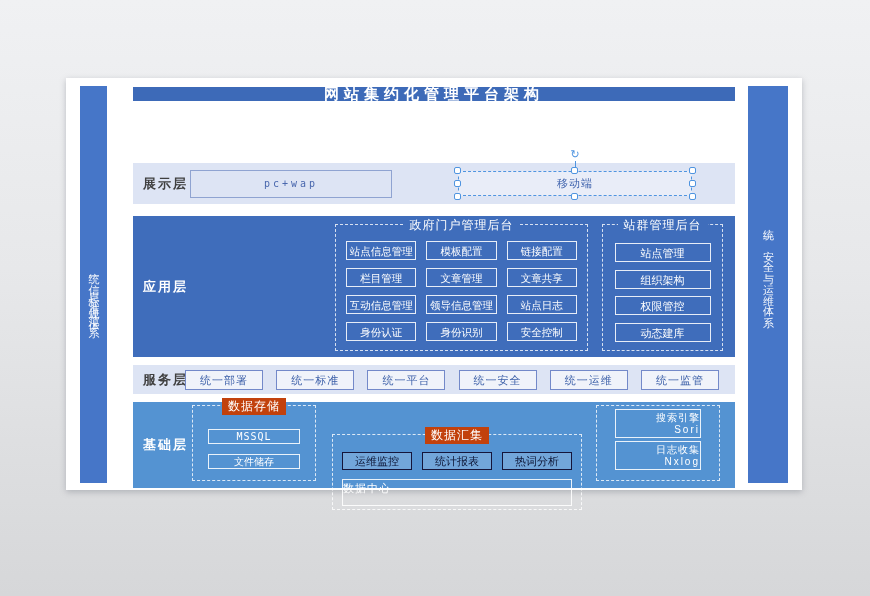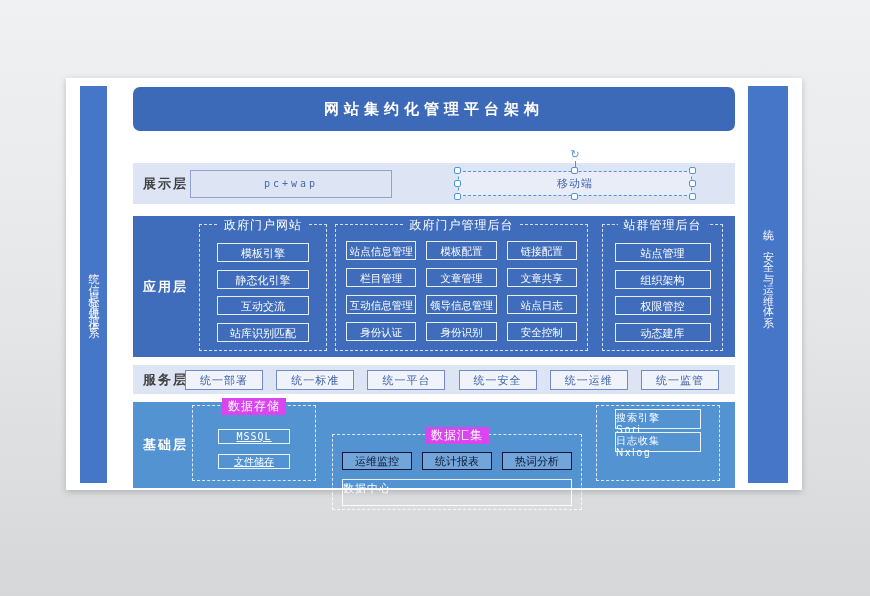--- a/index.html
+++ b/index.html
@@ -24,21 +24,21 @@
   }
   .rt-left{letter-spacing:6px;margin-top:178px;}
   .rt-right{letter-spacing:11px;margin-top:134px;}
   
   .content{position:absolute;left:67px;top:0;width:602px;height:412px;}
   .band{position:absolute;left:0;width:602px;}
   .band-label{position:absolute;left:10px;top:50%;transform:translateY(-50%);font-size:13px;font-weight:bold;letter-spacing:2px;white-space:nowrap;}
   .band-label.light{color:#404040;}
   .band-label.dark{color:#ffffff;}
   
-  .title-bar{top:9px;height:44px;background:#3d6ab8;display:flex;align-items:center;justify-content:center;border-radius:7px;}
+  .title-bar{top:9px;height:14px;background:#3d6ab8;display:flex;align-items:center;justify-content:center;}
   .title-bar span{color:#ffffff;font-size:15px;font-weight:bold;letter-spacing:5px;}
   
   .actors{top:46px;height:28px;background:#5b95d4;display:flex;align-items:center;justify-content:space-evenly;}
   .actor-box{width:114px;height:20px;line-height:19px;border:1px solid rgba(255,255,255,0.9);color:#fff;font-size:11px;text-align:center;letter-spacing:1px;}
   
   .display-band{top:85px;height:41px;background:#dde4f4;}
   .pc-box{
     position:absolute;left:57px;top:7px;width:200px;height:26px;line-height:25px;
     border:1px solid #8fa3d1;color:#4a68ae;text-align:center;
     font-family:"DejaVu Sans Mono",monospace;font-size:10px;letter-spacing:3px;
@@ -80,39 +80,39 @@
   .ggrid .white-box{width:auto;font-size:10.5px;}
   
   .service-band{top:287px;height:29px;background:#dde4f4;}
   .service-items{position:absolute;left:52px;right:16px;top:0;height:100%;display:flex;align-items:center;justify-content:space-between;}
   .service-box{
     width:78px;height:20px;line-height:18px;box-sizing:border-box;border:1px solid #7389c9;
     background:rgba(255,255,255,0.55);color:#3b5fa8;font-size:11px;text-align:center;letter-spacing:1px;
   }
   
   .foundation-band{top:324px;height:86px;background:#5493d2;}
-  .foundation-band .group-title{background:#d946ef;}
+  .foundation-band .group-title{background:#c2410c;}
   .fg1{left:59px;top:3px;width:124px;height:76px;}
   .fg2{left:199px;top:3px;width:250px;height:76px;margin-top:29px;}
   .fg3{left:463px;top:3px;width:124px;height:76px;}
   .fg1 .gitems{padding-top:12px;}
-  .fg1 .white-box{width:72px;height:15px;line-height:14px;font-size:10px;text-decoration:underline;}
+  .fg1 .white-box{width:92px;height:15px;line-height:14px;font-size:10px;}
   .mono{font-family:"DejaVu Sans Mono",monospace;letter-spacing:1px;}
   .monitor-row{display:flex;gap:10px;padding:17px 9px 0;}
   .dark-box{
     flex:1;height:18px;line-height:16px;box-sizing:border-box;border:1.5px solid #15153a;
     background:rgba(255,255,255,0.18);color:#0d1636;font-size:11px;text-align:center;white-space:nowrap;overflow:hidden;
   }
   .center-box{
     margin:9px 9px 0;height:27px;line-height:16px;box-sizing:border-box;
     border:1px solid rgba(255,255,255,0.88);color:#fff;font-size:11px;text-align:left;letter-spacing:1px;
   }
   .tool-box{
-    margin:3px 18px 0;height:20px;box-sizing:border-box;border:1px solid rgba(255,255,255,0.88);
-    color:#fff;text-align:left;padding-top:1px;
+    margin:3px 18px 0;height:29px;box-sizing:border-box;border:1px solid rgba(255,255,255,0.88);
+    color:#fff;text-align:right;padding-top:1px;
   }
   .tool-box .l1{display:block;font-size:10px;line-height:13px;letter-spacing:1px;}
   .tool-box .l2{display:block;font-size:10px;line-height:12px;font-family:Liberation Sans, sans-serif;letter-spacing:2px;}
 </style>
 </head>
 <body>
 
 <div class="stage">
   <div class="panel">
 
@@ -144,29 +144,20 @@
           <span class="handle h-mr"></span>
           <span class="handle h-bl"></span>
           <span class="handle h-bm"></span>
           <span class="handle h-br"></span>
         </div>
       </div>
 
       <div class="band app-band">
         <span class="band-label dark">应用层</span>
 
-        <div class="group g1">
-          <span class="group-title">政府门户网站</span>
-          <div class="gitems">
-            <div class="white-box">模板引擎</div>
-            <div class="white-box">静态化引擎</div>
-            <div class="white-box">互动交流</div>
-            <div class="white-box">站库识别匹配</div>
-          </div>
-        </div>
 
         <div class="group g3">
           <span class="group-title">站群管理后台</span>
           <div class="gitems">
             <div class="white-box">站点管理</div>
             <div class="white-box">组织架构</div>
             <div class="white-box">权限管控</div>
             <div class="white-box">动态建库</div>
           </div>
         </div>

